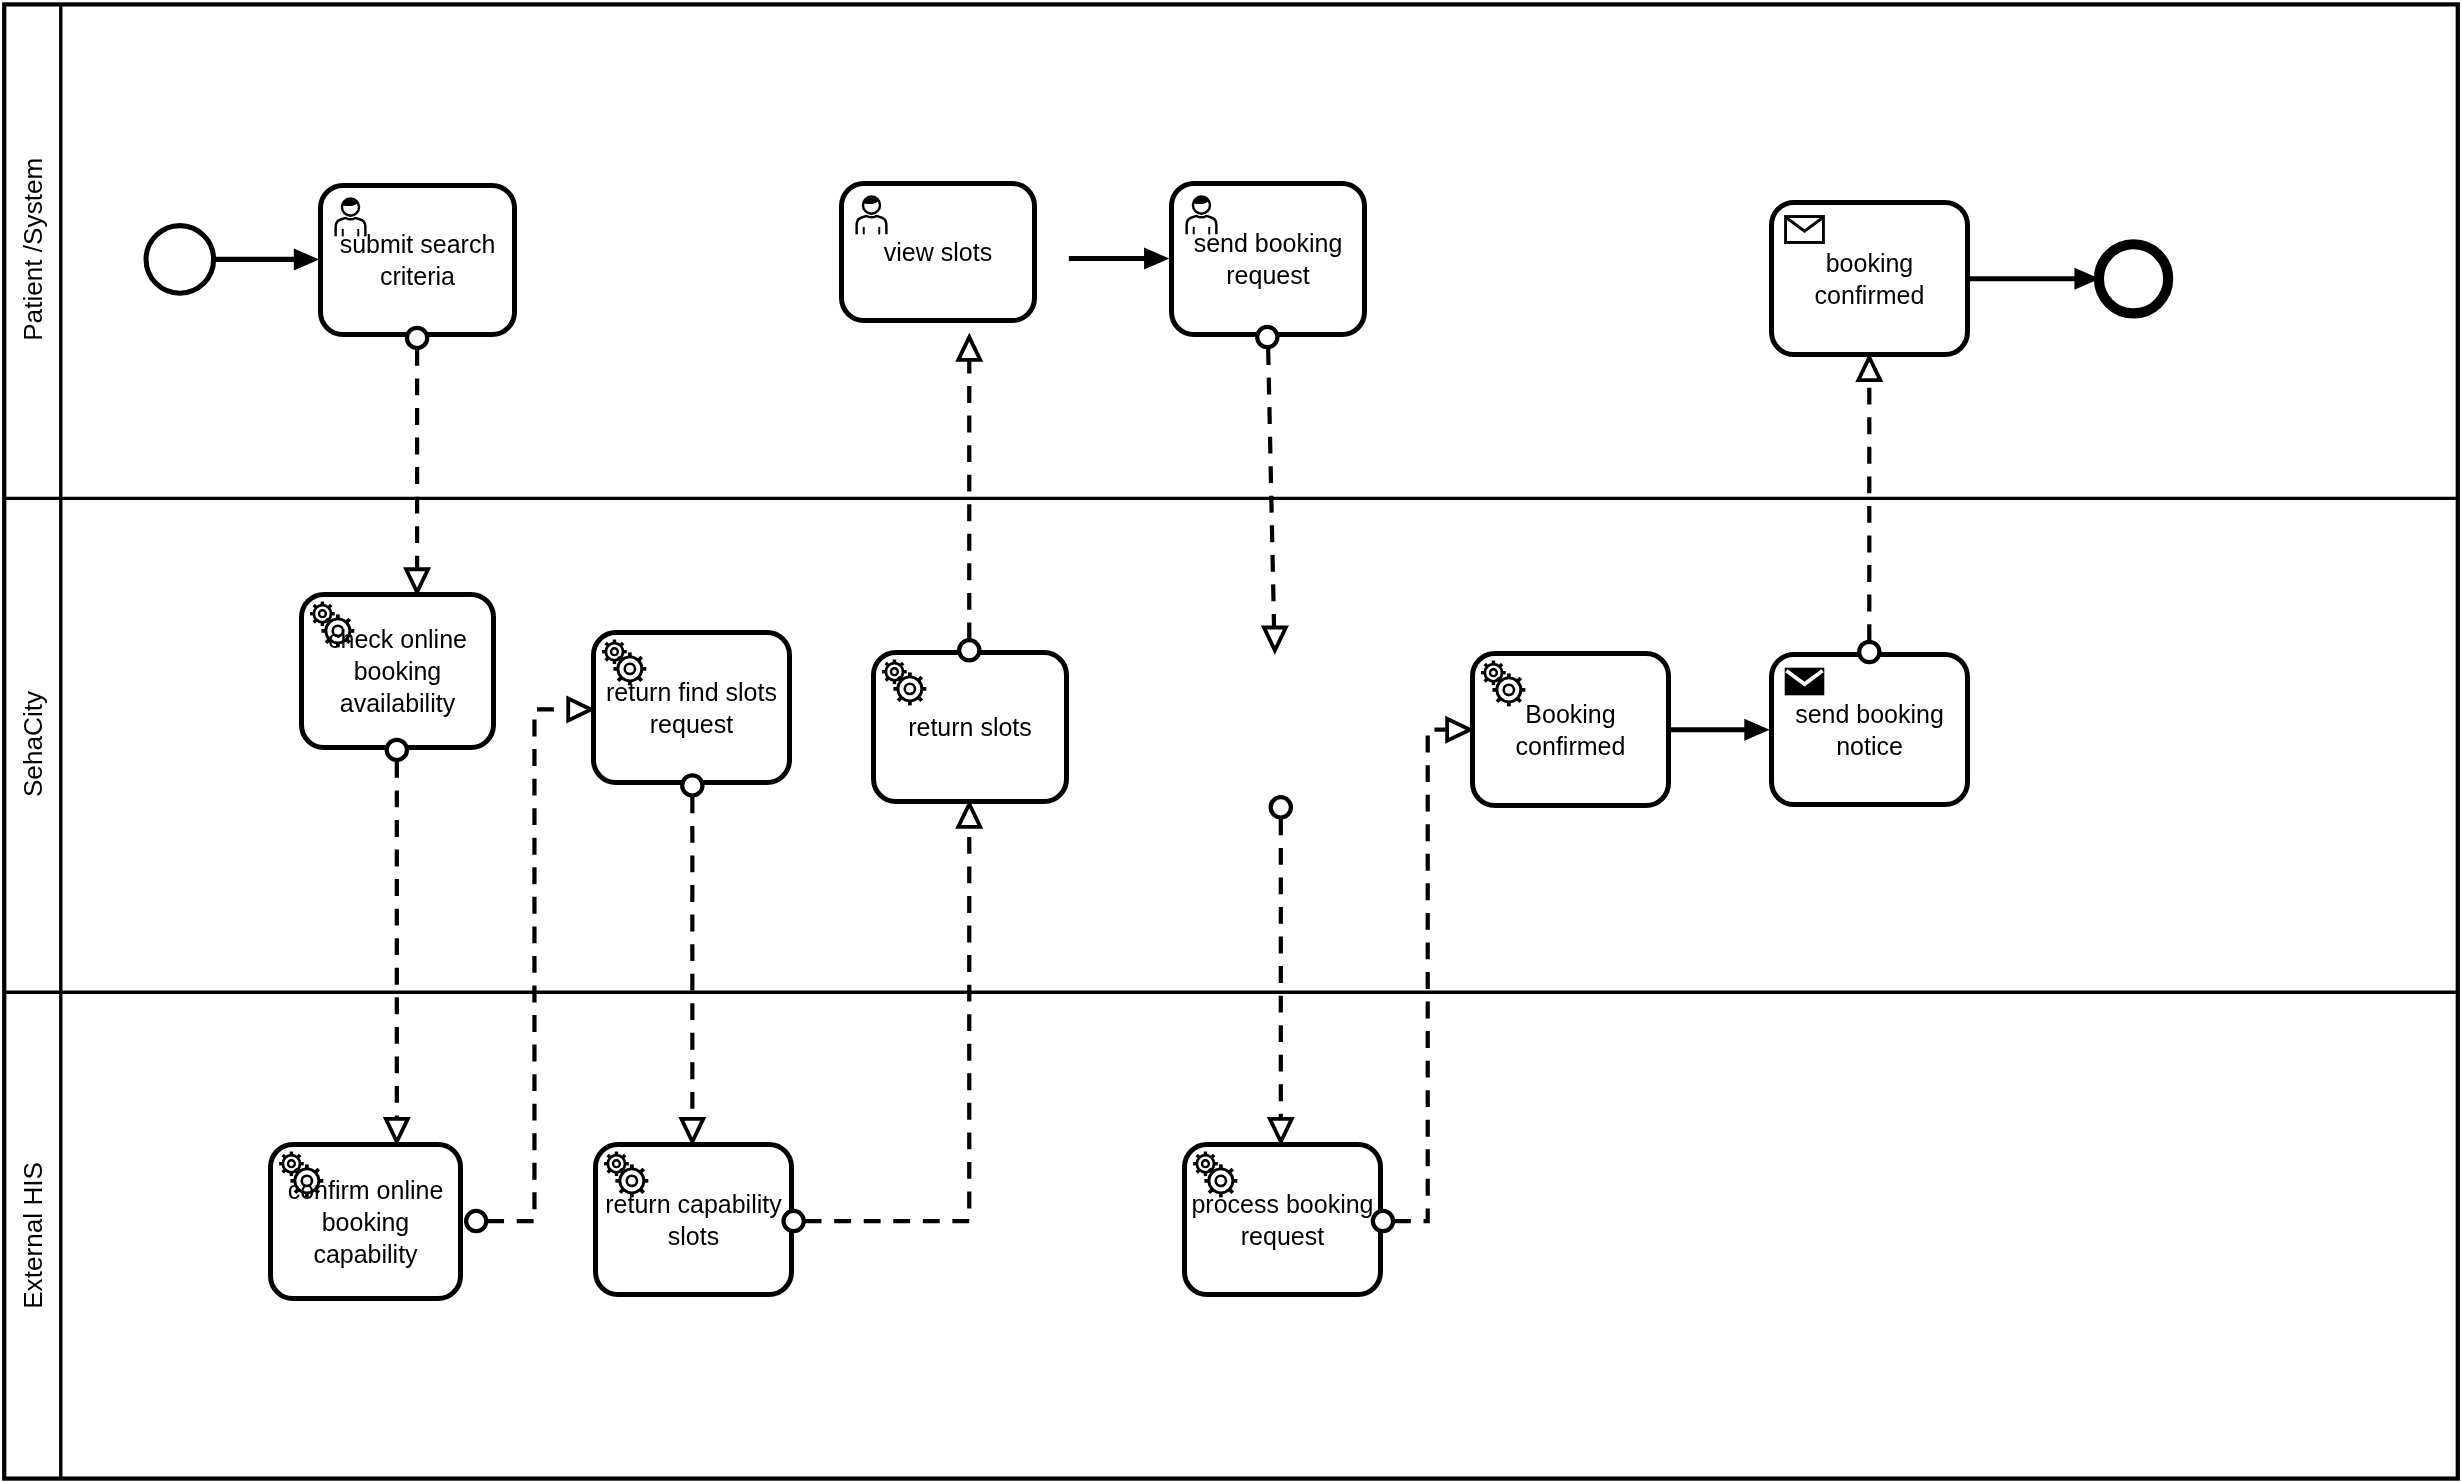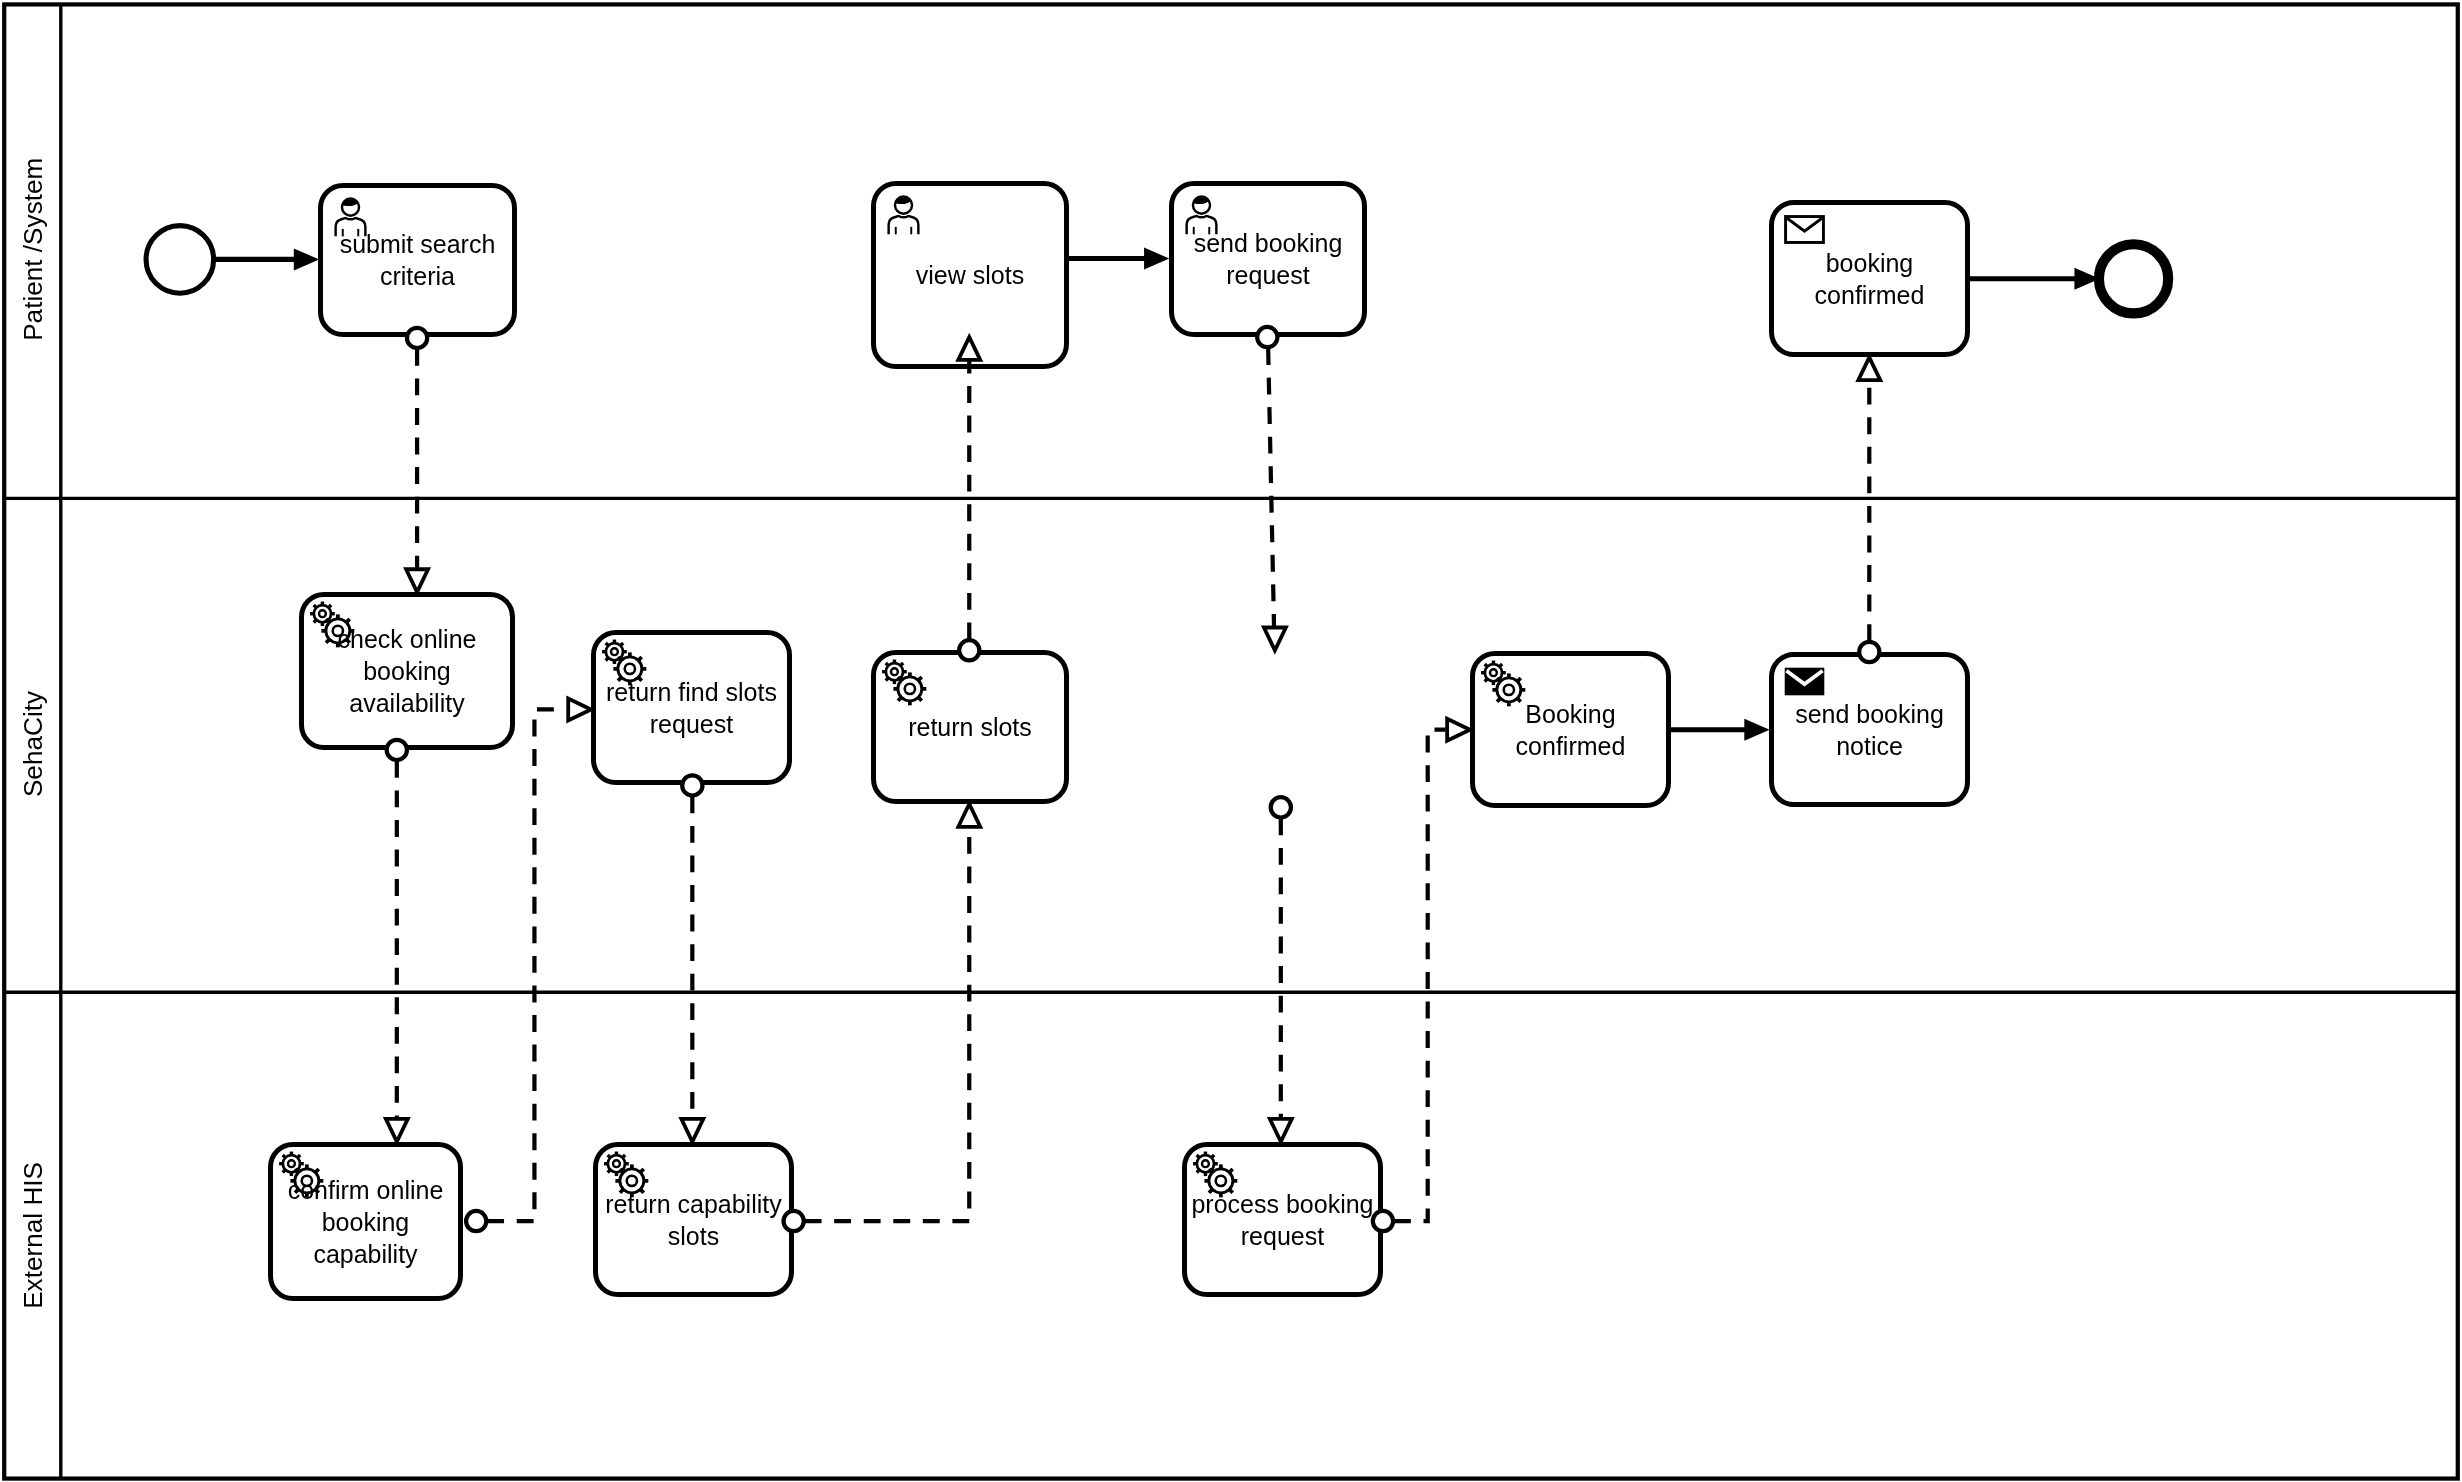--- a/index.html
+++ b/index.html
@@ -68,21 +68,21 @@
   </svg>
 
   <div class="task" style="left:318px;top:183px;width:199px;height:154px">
     <span class="icon user"><svg viewBox="0 0 24 26" width="39" height="42">
           <use href="#sym-user"></use>
         </svg></span>
     <span class="label">submit search
 criteria</span>
   </div>
 
-  <div class="task" style="left:871px;top:181px;width:198px;height:188px">
+  <div class="task" style="left:839px;top:181px;width:198px;height:142px">
     <span class="icon user"><svg viewBox="0 0 24 26" width="39" height="42">
           <use href="#sym-user"></use>
         </svg></span>
     <span class="label">view slots</span>
   </div>
 
   <div class="task" style="left:1169px;top:181px;width:198px;height:156px">
     <span class="icon user"><svg viewBox="0 0 24 26" width="39" height="42">
           <use href="#sym-user"></use>
         </svg></span>
@@ -91,21 +91,21 @@
   </div>
 
   <div class="task" style="left:1769px;top:200px;width:201px;height:157px">
     <span class="icon env"><svg viewBox="0 0 24 17" width="41" height="29">
           <use href="#sym-msg-receive"></use>
         </svg></span>
     <span class="label">booking
 confirmed</span>
   </div>
 
-  <div class="task" style="left:299px;top:592px;width:216px;height:158px">
+  <div class="task" style="left:299px;top:592px;width:197px;height:158px">
     <span class="icon gears"><svg viewBox="0 0 28 28" width="48" height="48">
           <use href="#sym-gears"></use>
         </svg></span>
     <span class="label">check online
 booking
 availability</span>
   </div>
 
   <div class="task" style="left:591px;top:630px;width:201px;height:155px">
     <span class="icon gears"><svg viewBox="0 0 28 28" width="48" height="48">

